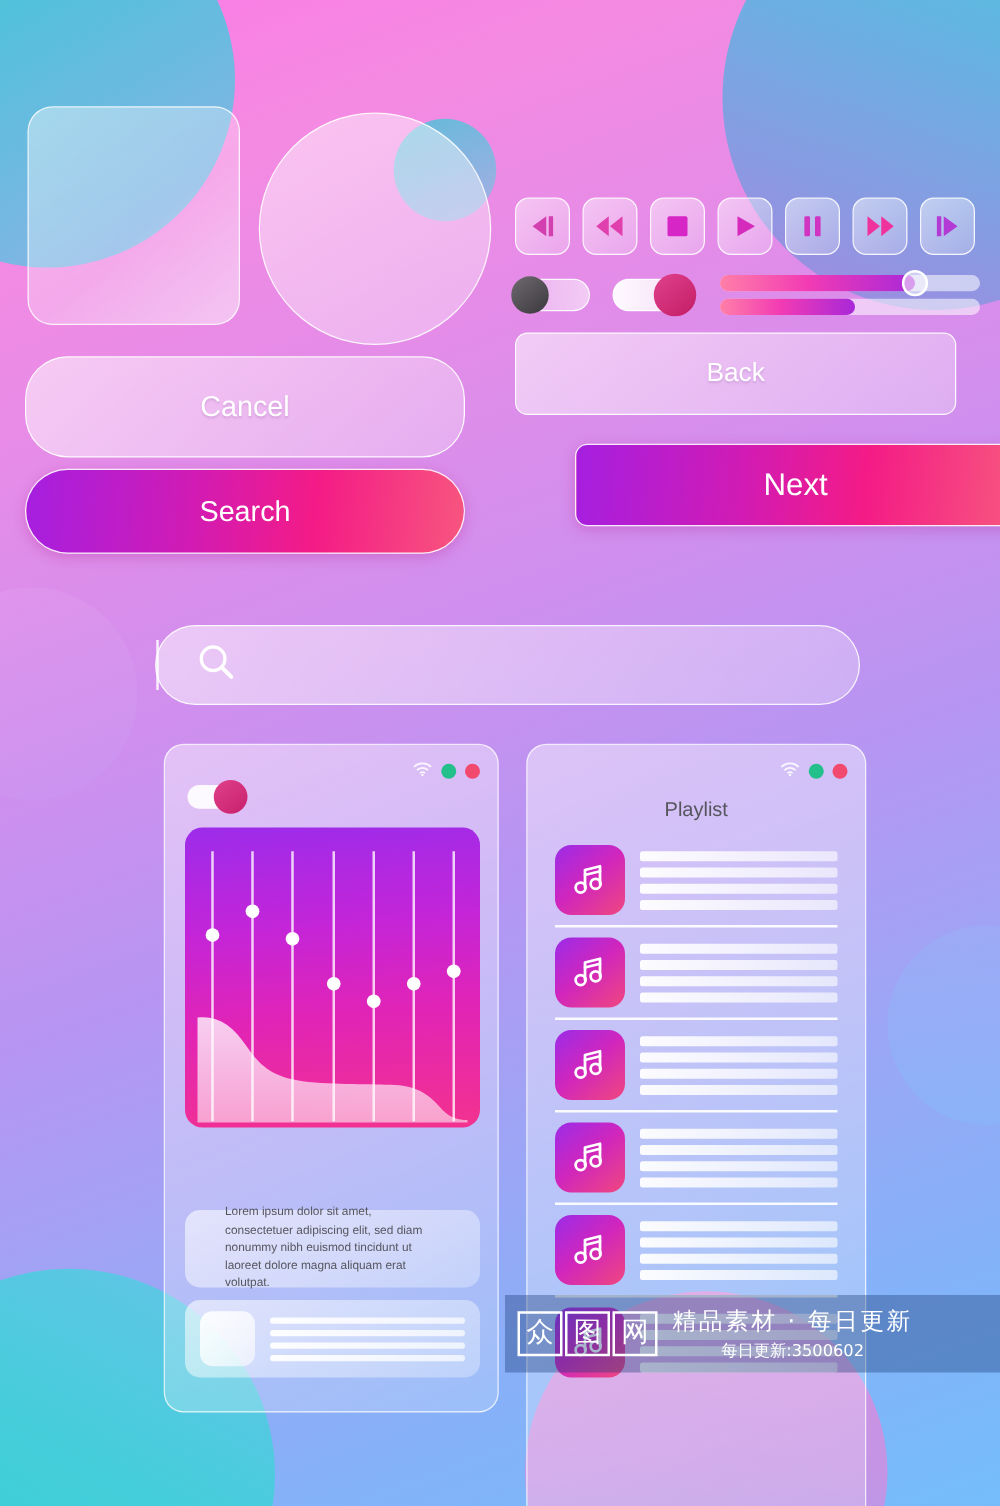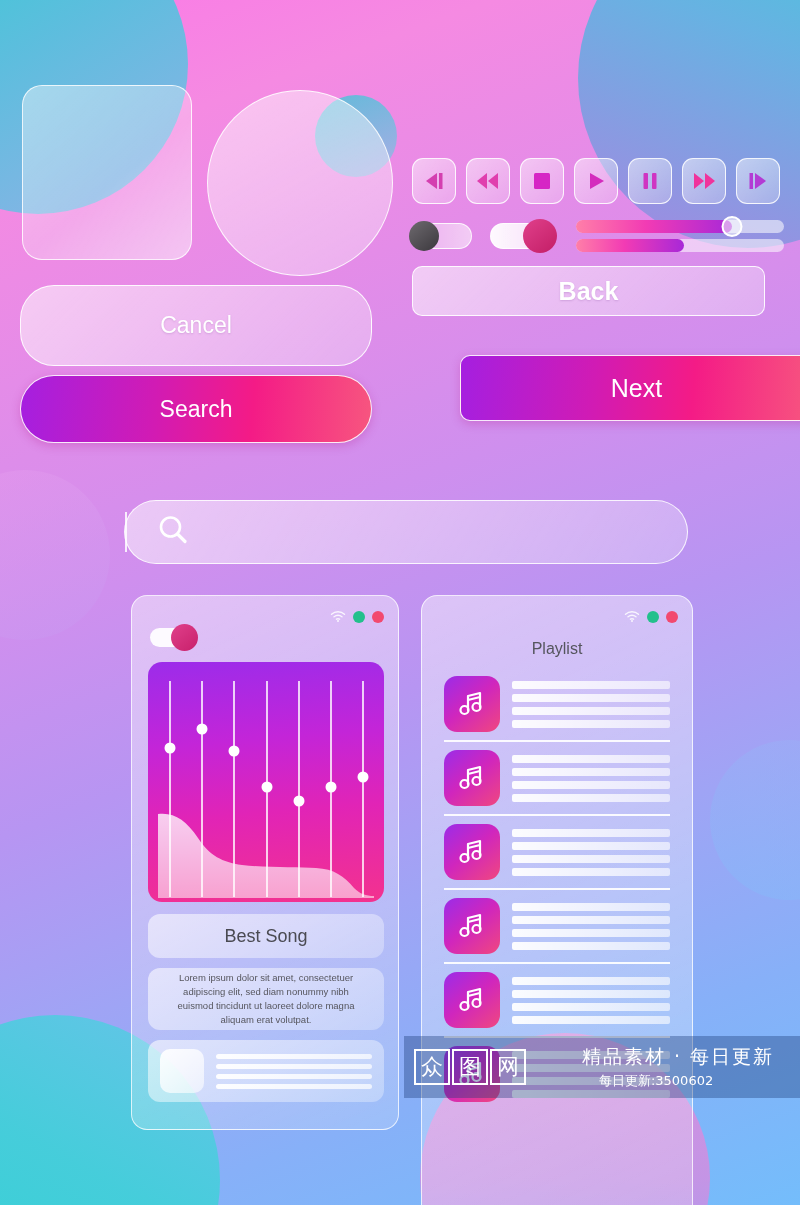--- a/index.html
+++ b/index.html
@@ -95,22 +95,22 @@
     text-shadow: 0 1px 2px rgba(160,110,180,.35);
   }
   .btn-solid {
     background: linear-gradient(95deg, #a51fe0 0%, #d11bb4 38%, #f41b86 66%, #f7567f 100%);
     box-shadow: 0 3px 10px rgba(180,30,140,.28);
   }
   #btn-cancel { position: absolute; left: 20px; top: 285px; width: 352px; height: 81px;
     border-radius: 34px; font-size: 23px; }
   #btn-select { position: absolute; left: 20px; top: 375px; width: 352px; height: 68px;
     border-radius: 34px; font-size: 23px; }
-  #btn-back { position: absolute; left: 412px; top: 266px; width: 353px; height: 50px;
-    border-radius: 10px; font-size: 25px; font-weight: bold; }
+  #btn-back { position: absolute; left: 412px; top: 266px; width: 353px; height: 66px;
+    border-radius: 10px; font-size: 21px; }
   #btn-next { position: absolute; left: 412px; top: 355px; width: 353px; height: 66px;
     border-radius: 10px; font-size: 25px; margin-left: 48px; }
 
   
   #search-bar { position: absolute; left: 124px; top: 500px; width: 564px; height: 64px;
     border-radius: 32px; display: flex; align-items: center;
     background: linear-gradient(120deg, rgba(255,255,255,.52), rgba(255,255,255,.26));
     border: 1.5px solid rgba(255,255,255,.85); }
   #search-input { flex: 1; background: transparent; border: 0; outline: none;
     font-family: "Liberation Sans", sans-serif; font-size: 24px; color: #6d6d74;
@@ -149,22 +149,22 @@
   .eq-dot { position: absolute; width: 11px; height: 11px; border-radius: 50%;
     background: #fff; transform: translate(-50%,-50%); cursor: pointer; }
   #eq-curve { position: absolute; inset: 0; }
 
   .panel { position: absolute; border-radius: 12px;
     background: linear-gradient(150deg, rgba(255,255,255,.58), rgba(255,255,255,.3)); }
   #panel-title { left: 16px; top: 318px; width: 236px; height: 44px;
     display: flex; align-items: center; justify-content: center;
     font-size: 18px; color: #4a4a52; }
   #panel-desc { left: 16px; top: 372px; width: 236px; height: 62px;
-    display: flex; align-items: center; justify-content: center; padding: 0 16px;
-    font-size: 9.5px; line-height: 1.5; color: #56565e; text-align: center; }
+    display: flex; align-items: center; justify-content: center; padding: 0 32px;
+    font-size: 9.5px; line-height: 1.5; color: #56565e; }
   #panel-item { left: 16px; top: 444px; width: 236px; height: 62px;
     display: flex; align-items: center; padding: 0 12px; gap: 12px; }
   #panel-item .thumb { width: 44px; height: 44px; border-radius: 10px;
     background: linear-gradient(140deg, rgba(255,255,255,.92), rgba(255,255,255,.55)); }
   #panel-item .lines { flex: 1; display: flex; flex-direction: column; gap: 5px; }
   #panel-item .lines i { display: block; height: 5px; border-radius: 3px;
     background: linear-gradient(90deg, rgba(255,255,255,.95), rgba(255,255,255,.7)); }
 
   
   #playlist-title { position: absolute; left: 0; right: 0; top: 44px;
@@ -182,21 +182,21 @@
 
   
   #watermark { position: absolute; left: 404px; top: 1036px; width: 396px; height: 62px;
     background: rgba(30,60,120,.38);
     display: flex; align-items: center; gap: 12px; padding-left: 10px; color: #fff; }
   #wm-logo { display: flex; gap: 2px; }
   .wm-box { width: 36px; height: 36px; border: 2px solid #fff;
     display: flex; align-items: center; justify-content: center;
     font-size: 22px; line-height: 1; font-family: "DejaVu Sans", sans-serif; }
   #wm-text { display: flex; flex-direction: column; gap: 2px; }
-  #wm-tagline { font-size: 19px; letter-spacing: 2px; font-family: "DejaVu Sans", sans-serif; margin-left: 44px; }
+  #wm-tagline { font-size: 19px; letter-spacing: 2px; font-family: "DejaVu Sans", sans-serif; }
   #wm-code { font-size: 13px; text-align: center; font-family: "DejaVu Sans", sans-serif; }
 </style>
 </head>
 <body>
 
 <div class="blob" id="blob-tl"></div>
 <div class="blob" id="blob-tr"></div>
 <div class="blob" id="blob-bl"></div>
 <div class="blob" id="blob-bc"></div>
 <div class="blob" id="blob-ml"></div>
@@ -339,21 +339,20 @@
         <span class="eq-dot" style="left: calc(49.8% + 1px); top: 52%;"></span>
         <span class="eq-col" style="left: 63.4%;"></span>
         <span class="eq-dot" style="left: calc(63.4% + 1px); top: 58%;"></span>
         <span class="eq-col" style="left: 77%;"></span>
         <span class="eq-dot" style="left: calc(77% + 1px); top: 52%;"></span>
         <span class="eq-col" style="left: 90.6%;"></span>
         <span class="eq-dot" style="left: calc(90.6% + 1px); top: 48%;"></span>
       </div>
   </div>
 
-  <div class="panel" id="panel-title">Best Song</div>
   <div class="panel" id="panel-desc">Lorem ipsum dolor sit amet, consectetuer adipiscing elit, sed diam nonummy nibh euismod tincidunt ut laoreet dolore magna aliquam erat volutpat.</div>
   <div class="panel" id="panel-item">
     <span class="thumb"></span>
     <span class="lines" id="panel-item-lines">
         <i></i>
         <i></i>
         <i></i>
         <i></i>
       </span>
   </div>

